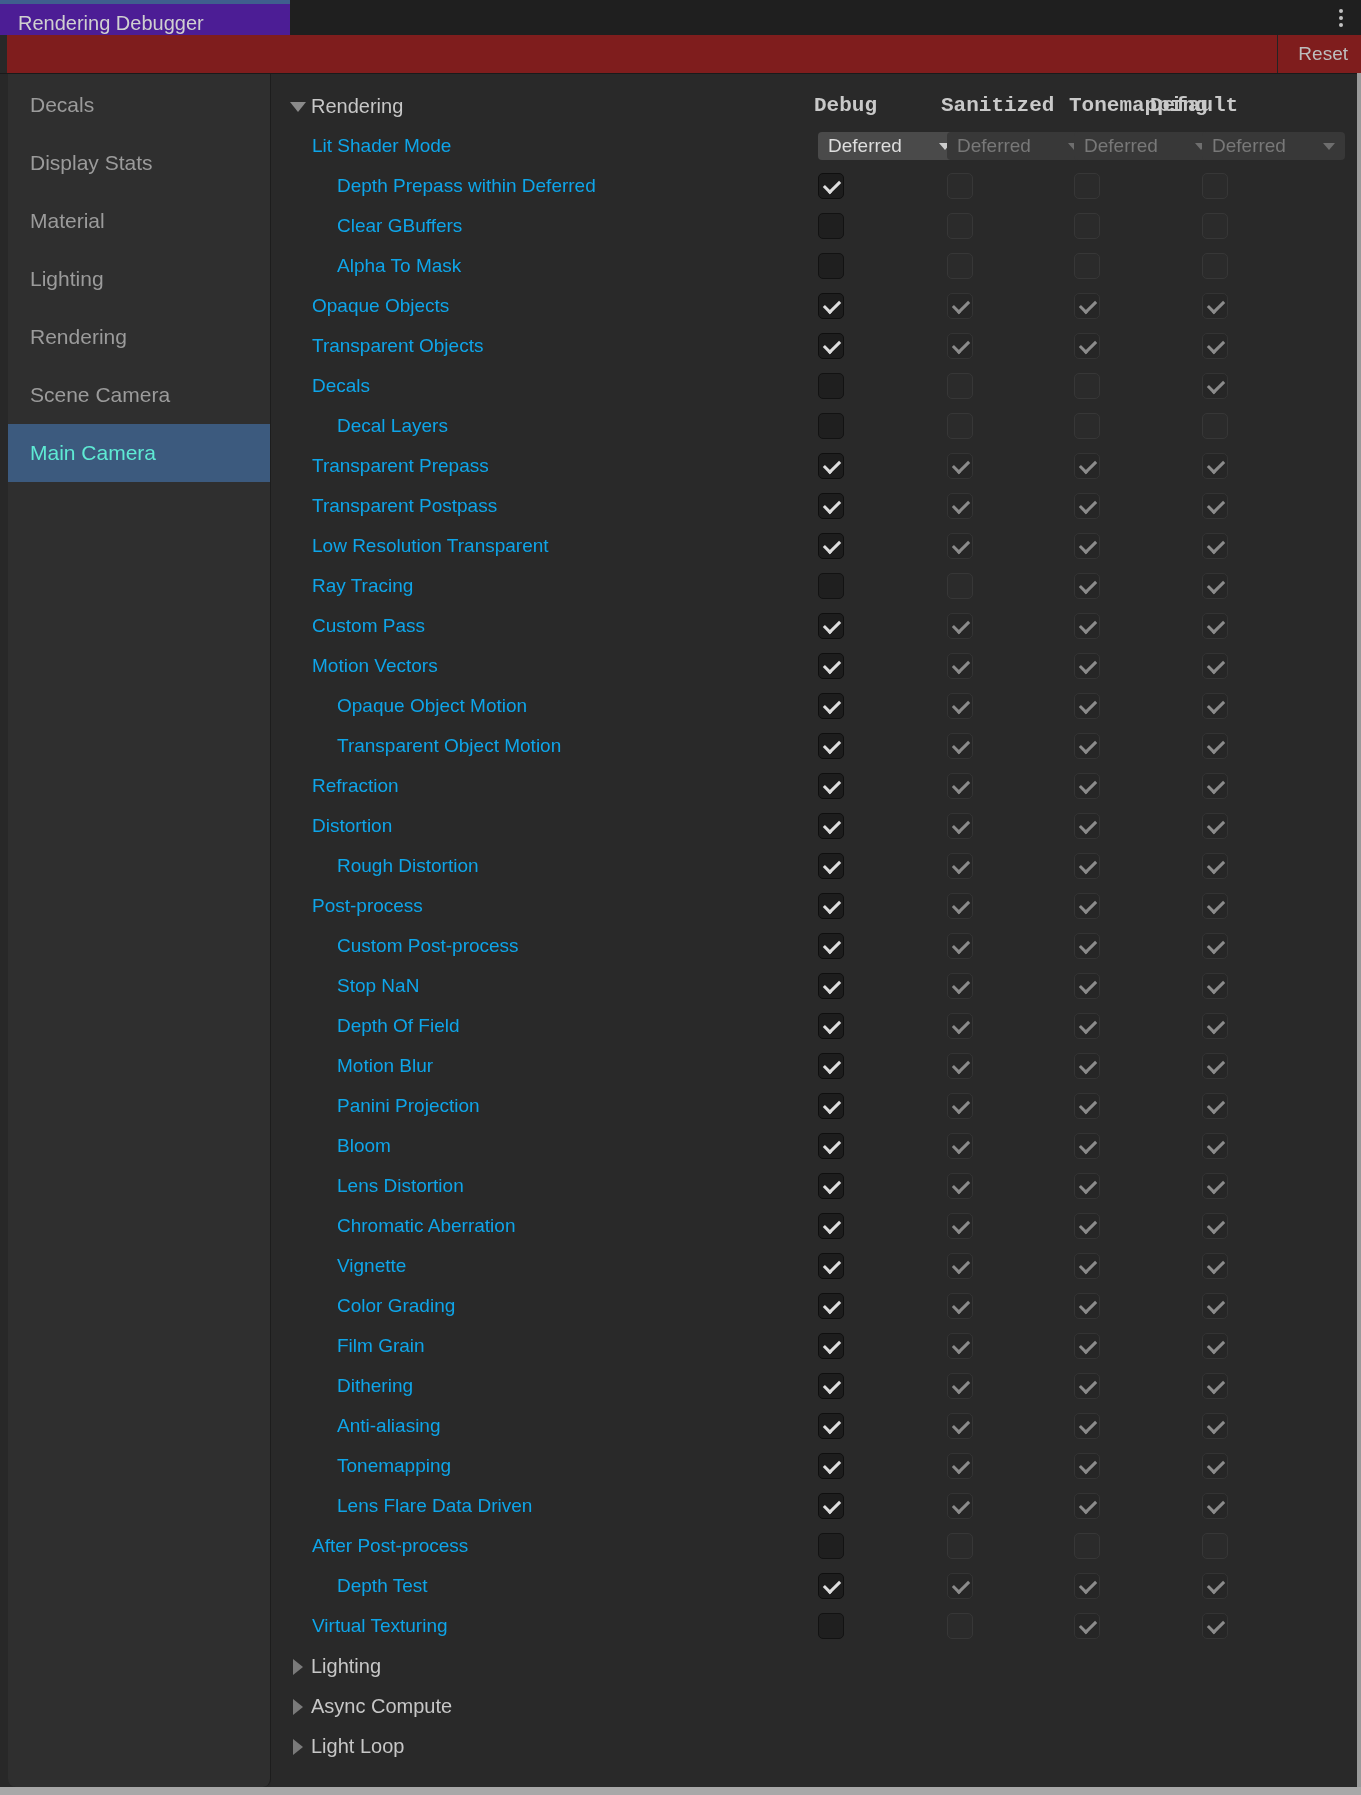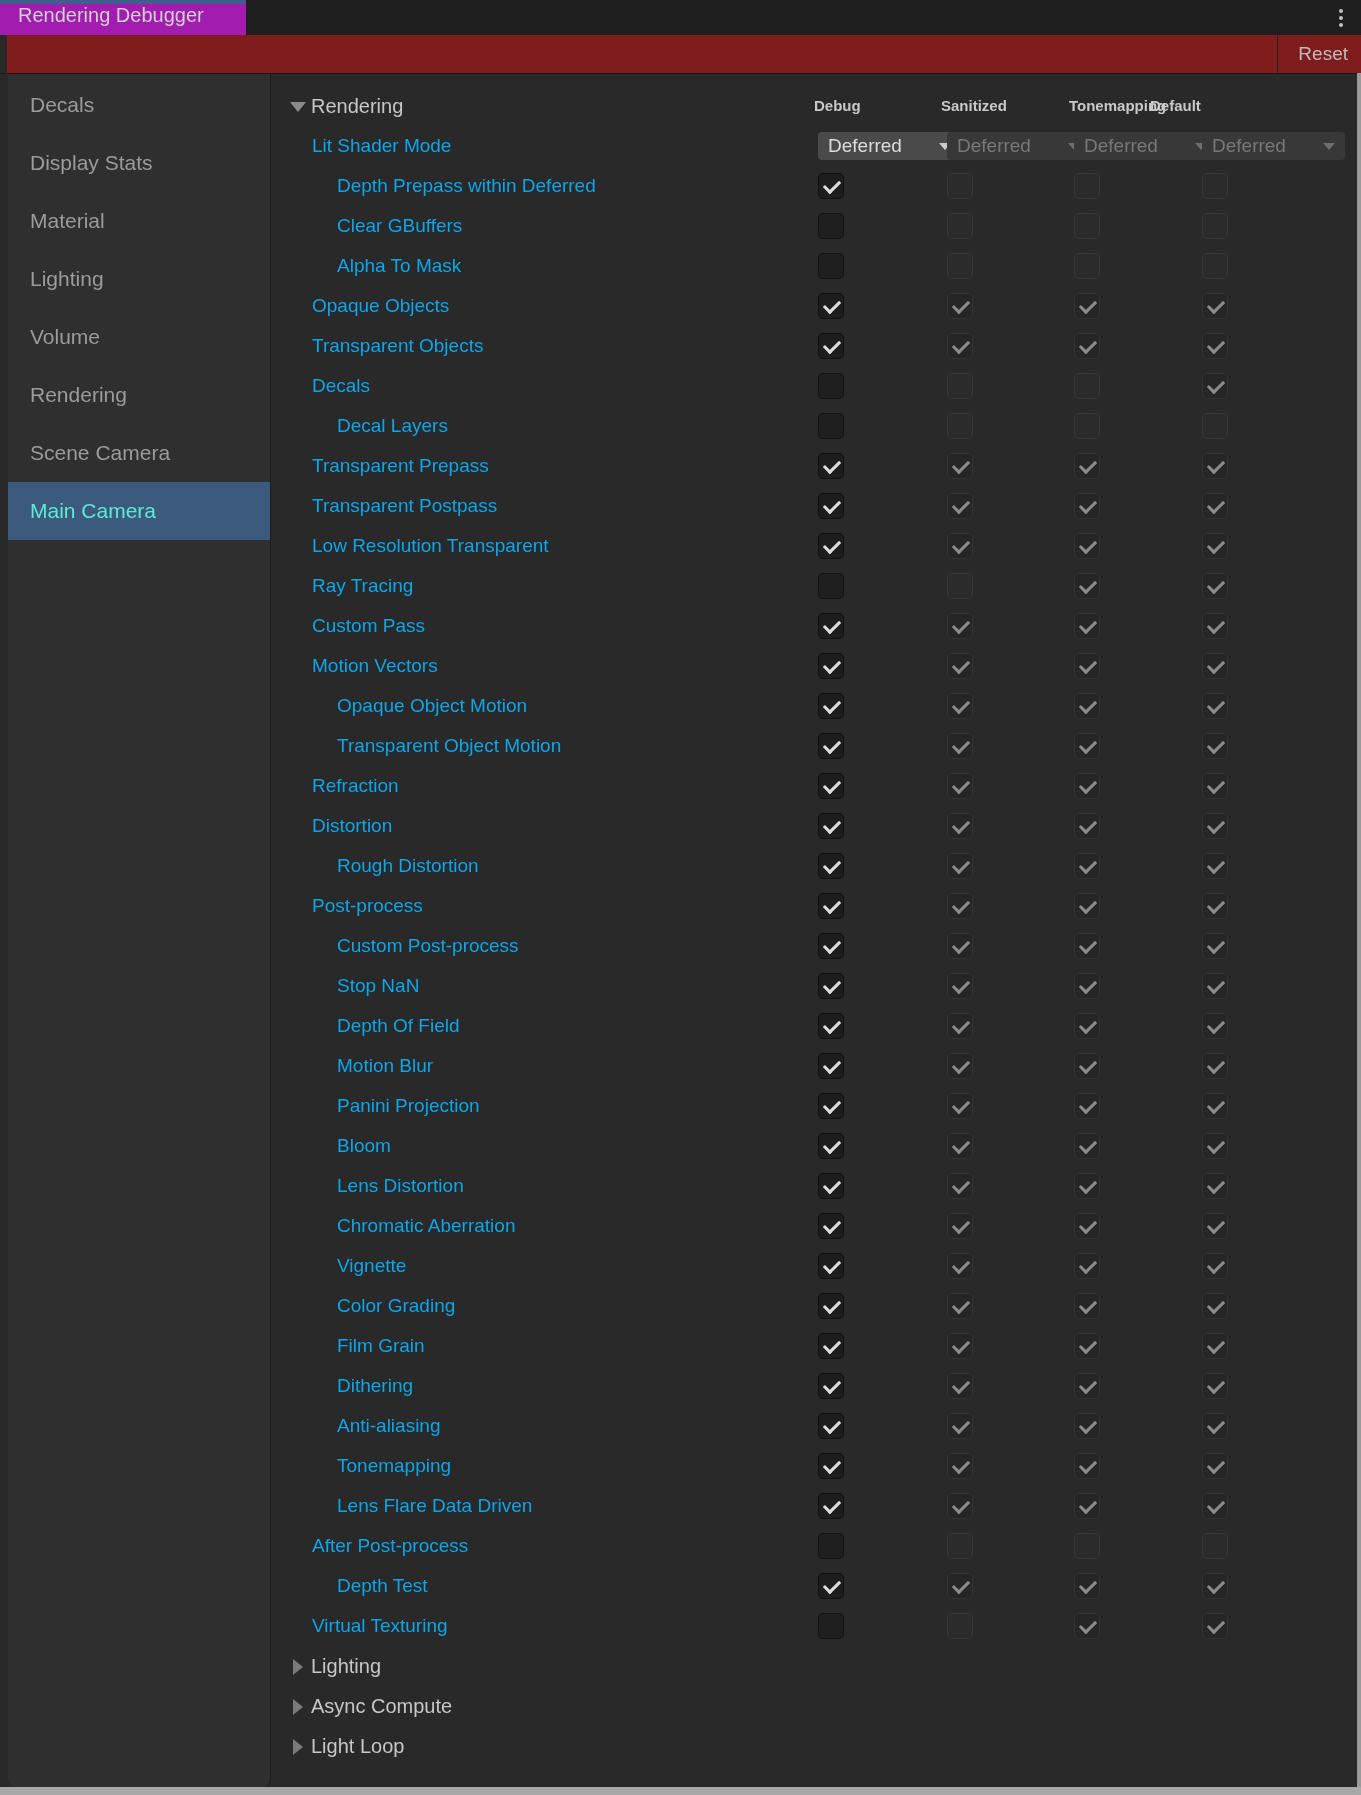--- a/index.html
+++ b/index.html
@@ -4,37 +4,37 @@
 <style>
   * { margin:0; padding:0; box-sizing:border-box; }
   html,body { width:1361px; height:1795px; overflow:hidden; }
   body {
     font-family:"Liberation Sans", sans-serif;
     background:#282828; color:#a9a9a9;
     position:relative;
   }
   
   .tabbar { position:absolute; left:0; top:0; width:100%; height:35px; background:#1f1f1f; display:flex; align-items:stretch; }
-  .tab { width:246px; background:#a21caf; border-top:4px solid #3f5e8e; display:flex; align-items:flex-start; padding-left:18px; }
+  .tab { width:290px; background:#4c1d95; border-top:4px solid #3f5e8e; display:flex; align-items:flex-end; padding-left:18px; }
   .tab-title { font-size:20px; color:#d0d0d0; }
   .menu-dots { margin-left:auto; width:40px; display:flex; flex-direction:column; align-items:center; justify-content:center; gap:3px; cursor:pointer; }
   .menu-dots i { width:4px; height:4px; border-radius:50%; background:#c2c2c2; }
   
   .toolbar { position:absolute; left:7px; top:35px; width:100%; height:38px; background:#7f1d1d; display:flex; justify-content:flex-end; }
   .reset-btn { border-left:1px solid #242424; padding:0 20px; display:flex; align-items:center; font-size:19px; color:#bdbdbd; cursor:pointer; }
   
   .content { position:absolute; left:0; top:73px; right:0; bottom:8px; border-top:1px solid #1a1a1a; display:flex; }
   
   .sidebar { margin-left:8px; width:263px; background:#2f2f2f; border-right:1px solid #1d1d1d; border-radius:0 0 8px 8px; padding-top:2px; flex:none; }
   .side-item { height:58px; display:flex; align-items:center; padding-left:22px; font-size:21px; color:#9b9b9b; cursor:pointer; }
   .side-item.selected { background:#3c5a7e; color:#5eead4; }
   
   .main { flex:1; background:#292929; position:relative; }
   .colheaders { position:absolute; top:12px; left:0; right:0; height:40px; }
-  .colheaders span { position:absolute; line-height:40px; font-size:15px; font-weight:bold; color:#c9c9c9; }
+  .colheaders span { position:absolute; line-height:40px; font-size:21px; font-weight:bold; color:#c9c9c9;font-family:Liberation Mono, monospace; }
   .ch0{left:543px}.ch1{left:670px}.ch2{left:798px}.ch3{left:879px}
   .tree { padding-top:12px; }
   .trow { position:relative; height:40px; }
   .tlabel { position:absolute; top:0; line-height:40px; font-size:19px; color:#0ea5e9; white-space:nowrap; }
   .lv1 { left:41px; } .lv2 { left:54px;margin-left:12px; }
   .slabel { position:absolute; left:40px; top:0; line-height:40px; font-size:20px; color:#c7c7c7; }
   .tri { position:absolute; top:16px; width:0; height:0; cursor:pointer; }
   .tri-down { left:19px; border-left:8px solid transparent; border-right:8px solid transparent; border-top:10px solid #8a8a8a; }
   .tri-right { left:22px; top:13px; border-top:8px solid transparent; border-bottom:8px solid transparent; border-left:10px solid #7a7a7a; }
   
@@ -88,23 +88,20 @@
         <div class="side-item">
           <span>Display Stats</span>
         </div>
         <div class="side-item">
           <span>Material</span>
         </div>
         <div class="side-item">
           <span>Lighting</span>
         </div>
         <div class="side-item">
-          <span>Volume</span>
-        </div>
-        <div class="side-item">
           <span>Rendering</span>
         </div>
         <div class="side-item">
           <span>Scene Camera</span>
         </div>
         <div class="side-item selected">
           <span>Main Camera</span>
         </div>
       </aside>
     <main class="main">

